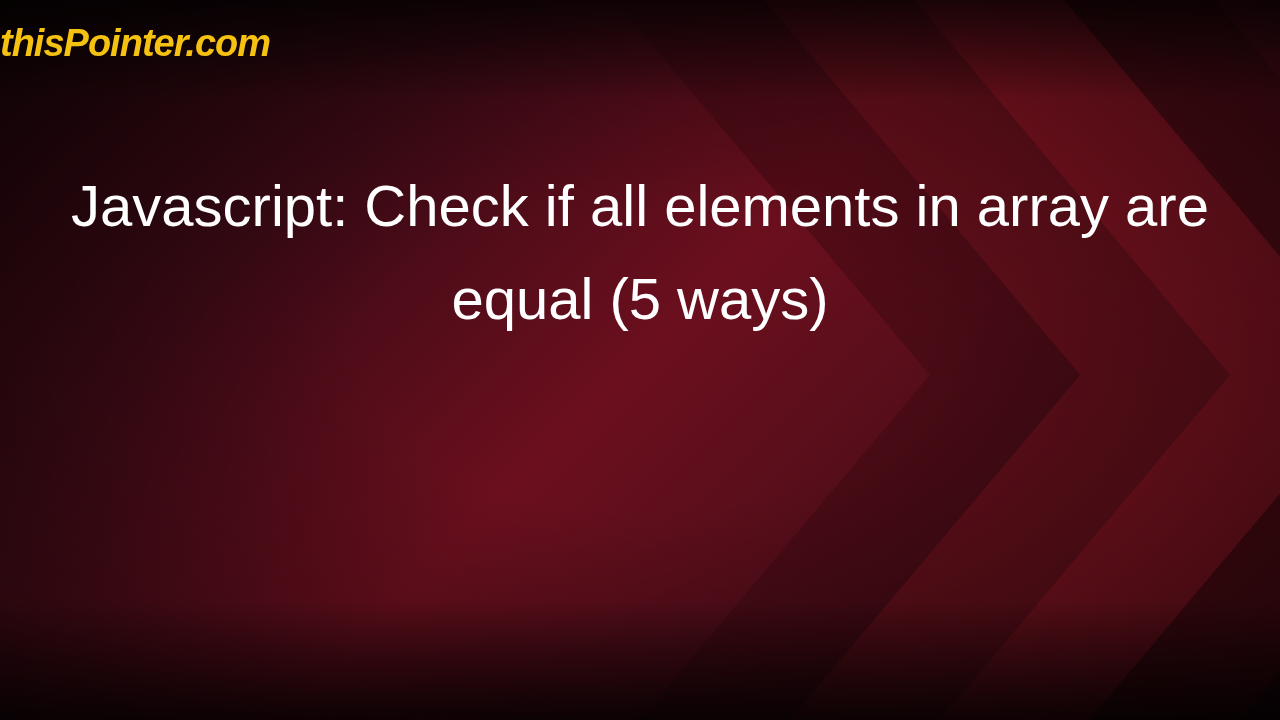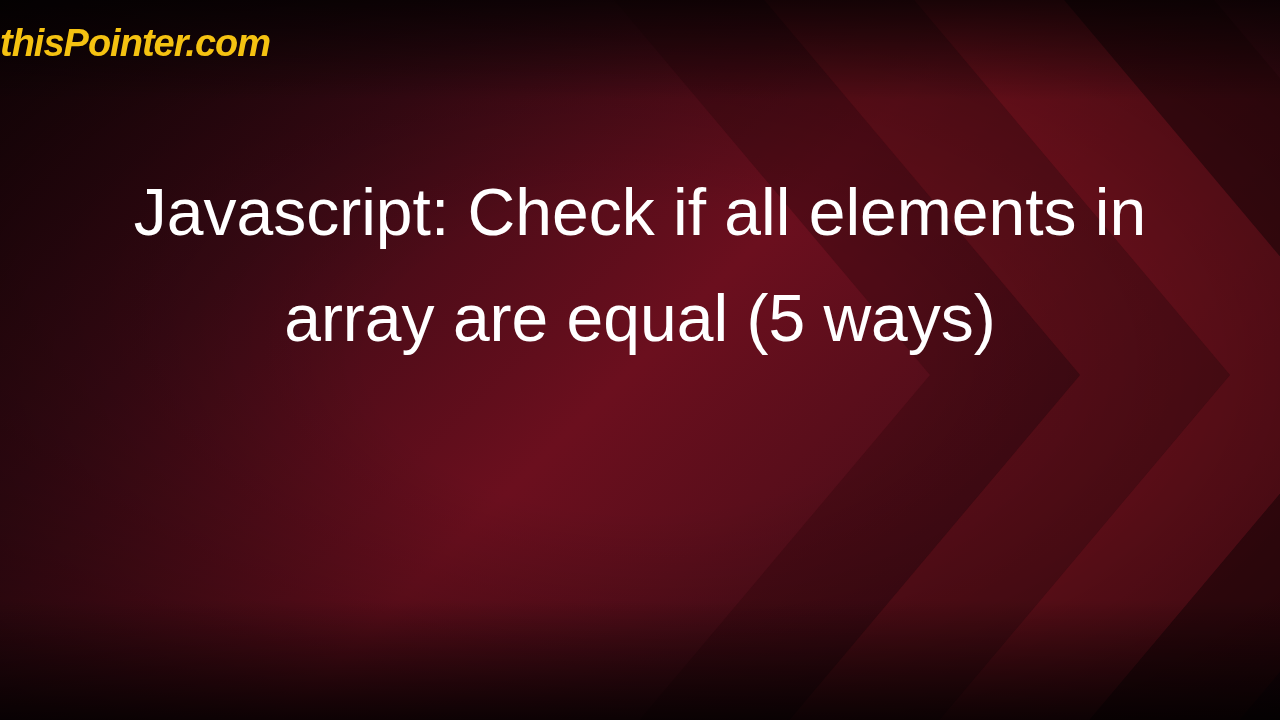--- a/index.html
+++ b/index.html
@@ -81,21 +81,21 @@
       font-weight: 900;
       font-style: italic;
       color: #f5c211;
       letter-spacing: -1px;
       font-family: Arial, sans-serif;
     }
     
     .title {
       margin-top: 95px;
       color: #ffffff;
-      font-size: 66px;
+      font-size: 58px;
       font-weight: 300;
       text-align: center;
       line-height: 1.6;
       padding: 0 60px;
       letter-spacing: 0px;
     }
   </style>
 </head>
 <body>
 

